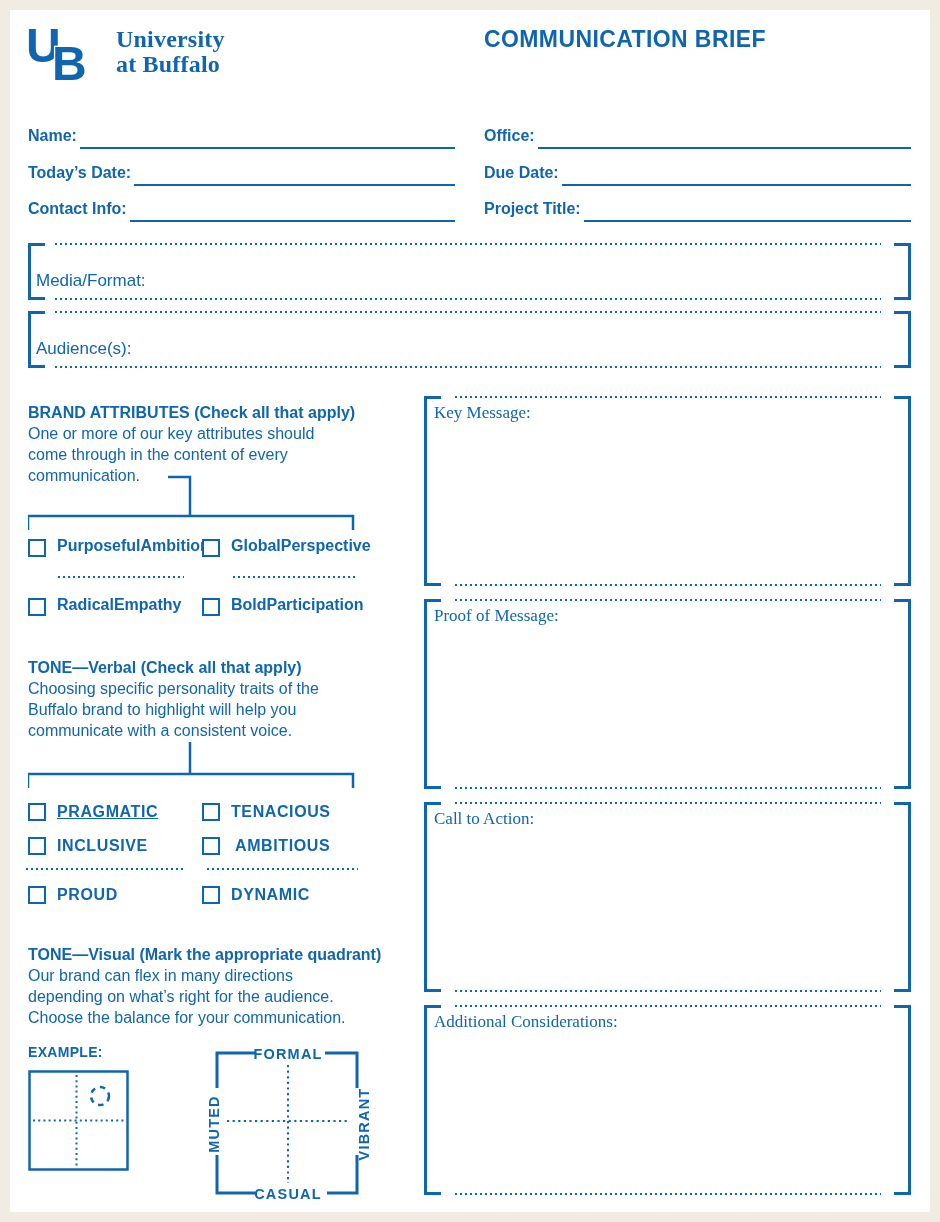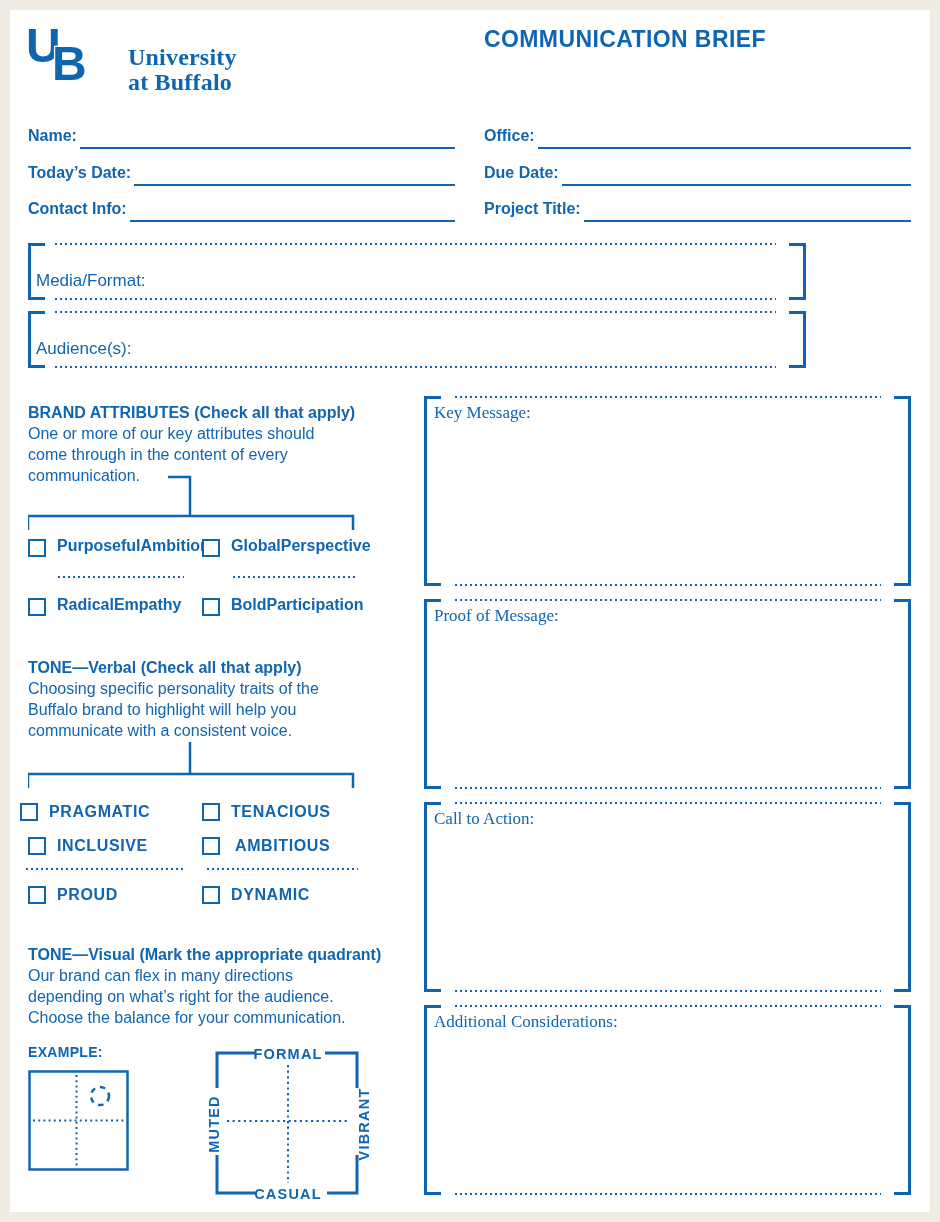--- a/index.html
+++ b/index.html
@@ -6,35 +6,35 @@
     --brand-blue:#1065b1;
     --page-border:#f0ece1;
   }
   html,body{margin:0;padding:0;}
   body{font-family:"Liberation Sans",sans-serif;}
   .frame{position:relative;width:940px;height:1222px;background:var(--page-border);overflow:hidden;color:var(--brand-blue);}
   .paper{position:absolute;left:10px;top:10px;right:10px;bottom:10px;background:#ffffff;}
 
   
   .logo-mark{position:absolute;left:26px;top:22px;}
-  .logo-text{position:absolute;left:128px;top:27px;font-family:"Liberation Serif",serif;font-weight:700;font-size:24px;line-height:25px;letter-spacing:.2px;margin-top:18px;}
+  .logo-text{position:absolute;left:116px;top:27px;font-family:"Liberation Serif",serif;font-weight:700;font-size:24px;line-height:25px;letter-spacing:.2px;}
   .title{position:absolute;left:484px;top:26px;font-size:23px;font-weight:700;letter-spacing:.4px;}
 
   
   .field-row{position:absolute;display:flex;height:22px;}
   .flabel{font-weight:700;font-size:16px;white-space:pre;}
   .fline{flex:1;border-bottom:2px solid var(--brand-blue);margin-left:3px;}
 
   
   .dotline,.sep{position:absolute;height:2px;background-image:repeating-linear-gradient(to right,var(--brand-blue) 0 2px,transparent 2px 5px);}
   .dl-top{top:0;left:27px;right:30px;}
   .dl-bottom{bottom:0;left:27px;right:30px;}
 
   
-  .banner{position:absolute;left:28px;width:778px;height:57px;}
+  .banner{position:absolute;left:28px;width:883px;height:57px;}
   .bigbox{position:absolute;left:424px;width:487px;height:190px;font-family:Liberation Serif, serif;}
   .bigbox .dl-top,.bigbox .dl-bottom{left:31px;right:30px;}
   .corner{position:absolute;top:0;bottom:0;width:14px;border-top:3px solid var(--brand-blue);border-bottom:3px solid var(--brand-blue);}
   .cl{left:0;border-left:3px solid var(--brand-blue);}
   .cr{right:0;border-right:3px solid var(--brand-blue);}
   .banner-label{position:absolute;left:8px;top:28px;font-size:17px;}
   .box-label{position:absolute;left:10px;top:7px;font-size:17px;}
 
   
   .sec{position:absolute;left:28px;width:370px;}
@@ -154,21 +154,21 @@
   <div class="sec" style="top:657px;">
     <div class="sec-h">TONE—Verbal (Check all that apply)</div>
     <div class="sec-p">Choosing specific personality traits of the</div>
     <div class="sec-p">Buffalo brand to highlight will help you</div>
     <div class="sec-p">communicate with a consistent voice.</div>
   </div>
   <svg class="abs" style="left:28px;top:742px;" width="330" height="48" viewBox="0 0 330 48">
     <path d="M162 0 V32 M0 46 V32 H325 V46" fill="none" stroke="var(--brand-blue)" stroke-width="2.5"></path>
   </svg>
 
-  <div class="check-item single" style="left:20px;top:803px;">
+  <div class="check-item single" style="left:28px;top:803px;text-decoration:underline;">
     <span class="cb"></span>
     <span class="cb-label">
         <span>PRAGMATIC</span>
       </span>
   </div>
   <div class="check-item single" style="left:202px;top:803px;">
     <span class="cb"></span>
     <span class="cb-label">
         <span>TENACIOUS</span>
       </span>

